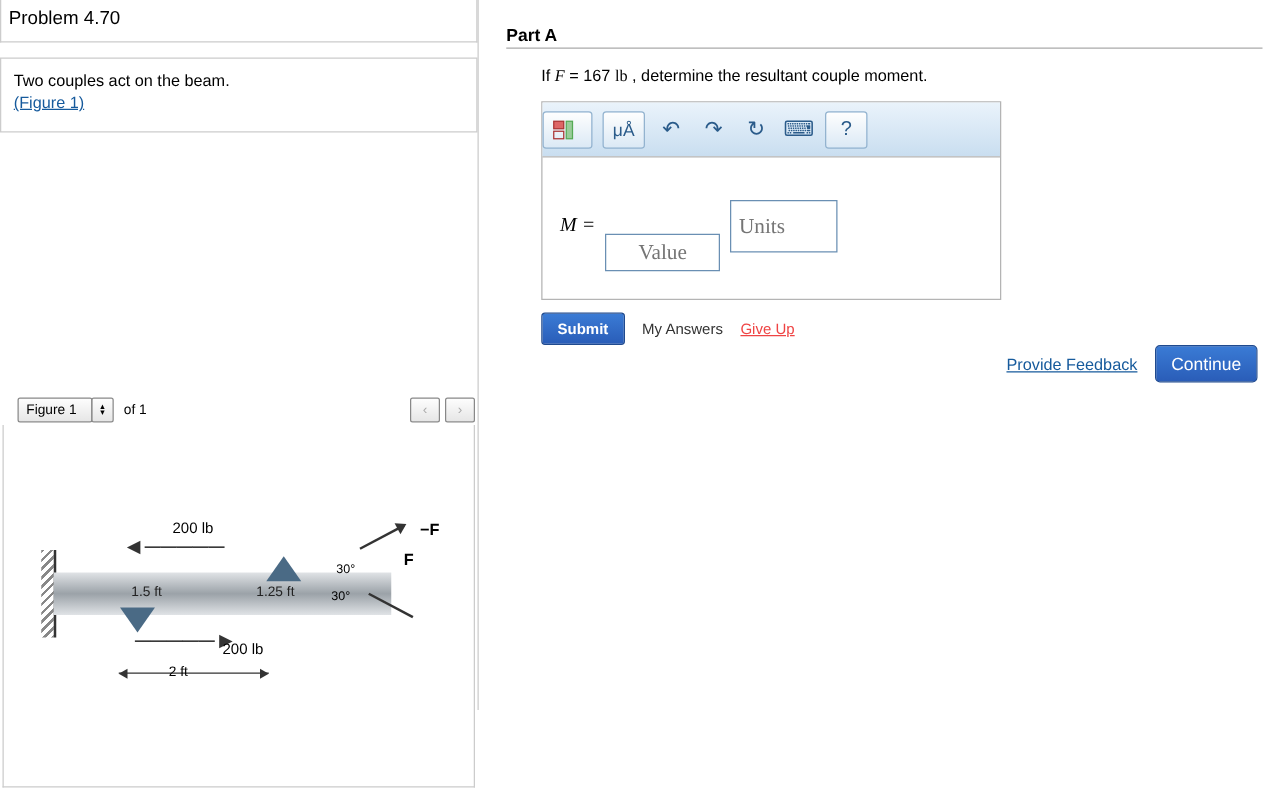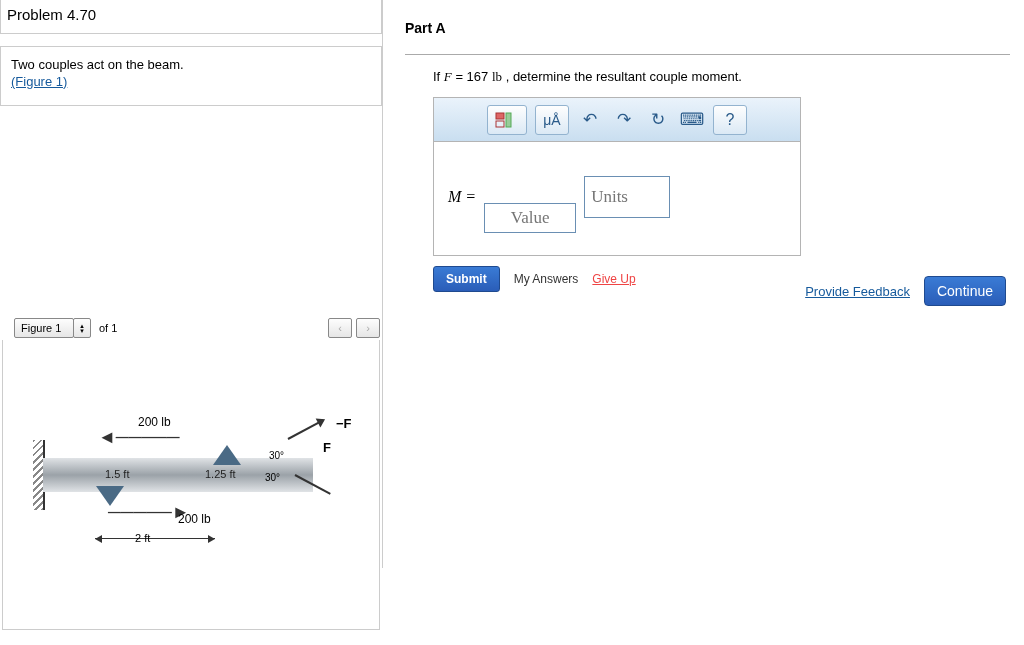--- a/index.html
+++ b/index.html
@@ -78,40 +78,40 @@
     background:#fff;
   }
   .figure-img {
     position:absolute;
     left:40px; top:70px;
     width:310px; height:170px;
   }
   .part-title {
     font-size:14px;
     font-weight:bold;
-    padding-bottom:18px;
+    padding-bottom:2px;
     border-bottom:1px solid #aaa;
     width: 605px;
   }
   .part-body { padding: 14px 0 0 28px; }
   .question { font-size:13px; margin-bottom:12px; }
   .font-i { font-style:italic; font-family:'Times New Roman',serif; }
   .font-rm { font-family:'Times New Roman',serif; }
   .instruction { font-size:13px; font-weight:bold; margin-bottom:14px; }
   .answer-box {
     border:1px solid #b4b4b4;
     width: 368px;
     padding:0;
   }
   .toolbar {
     background: linear-gradient(#eaf3fb,#c9def0);
     height:44px;
     display:flex;
     align-items:center;
-    justify-content:center;
+    justify-content:flex-start;
     gap:8px;
     border-bottom:1px solid #b4b4b4;
   }
   .tool-btn {
     width:34px; height:30px;
     border:1px solid #93b3cf;
     background:linear-gradient(#fefefe,#dbe9f5);
     border-radius:3px;
     display:flex; align-items:center; justify-content:center;
     font-size:14px; color:#2a5b8a;

